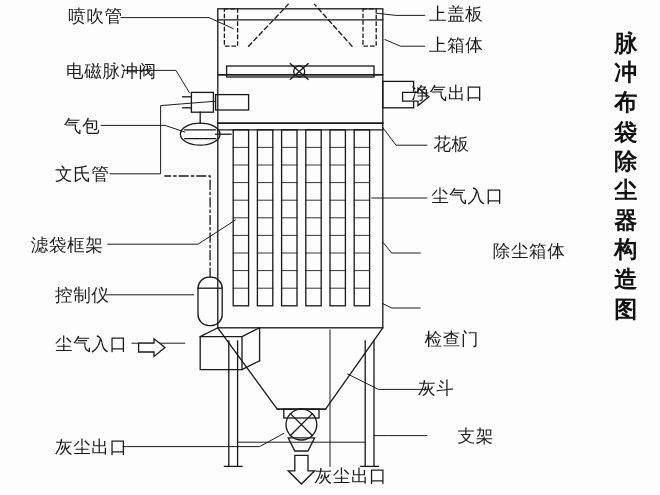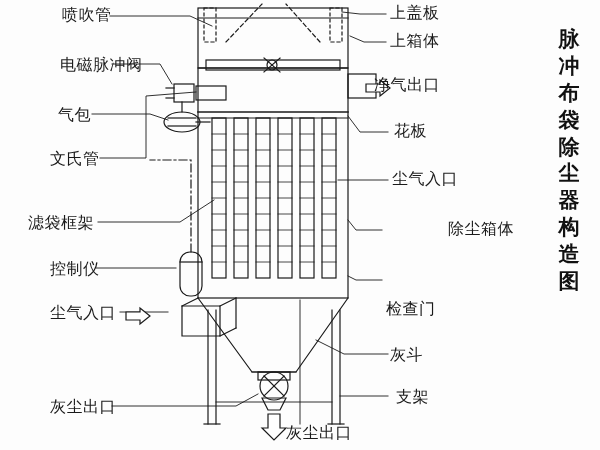--- a/index.html
+++ b/index.html
@@ -232,22 +232,22 @@
   <div class="lbl" style="left:50px; top:304px;">尘气入口</div>
   <div class="lbl" style="left:50px; top:398px;">灰尘出口</div>
 
   <div class="lbl" style="left:390px; top:4px;">上盖板</div>
   <div class="lbl" style="left:390px; top:32px;">上箱体</div>
   <div class="lbl" style="left:374px; top:76px;">净气出口</div>
   <div class="lbl" style="left:394px; top:122px;">花板</div>
   <div class="lbl" style="left:392px; top:170px;">尘气入口</div>
   <div class="lbl" style="left:408px; top:220px;margin-left:40px;">除尘箱体</div>
   <div class="lbl" style="left:386px; top:270px;margin-top:30px;">检查门</div>
-  <div class="lbl" style="left:390px; top:346px;">灰斗</div>
-  <div class="lbl" style="left:396px; top:388px;">支架</div>
+  <div class="lbl" style="left:380px; top:346px;font-family:Liberation Mono, monospace;">灰斗</div>
+  <div class="lbl" style="left:416px; top:388px;">支架</div>
 
   <div class="lbl" style="left:286px; top:424px;">灰尘出口</div>
 
   <div class="title-vert">
     <span>脉</span>
     <span>冲</span>
     <span>布</span>
     <span>袋</span>
     <span>除</span>
     <span>尘</span>

